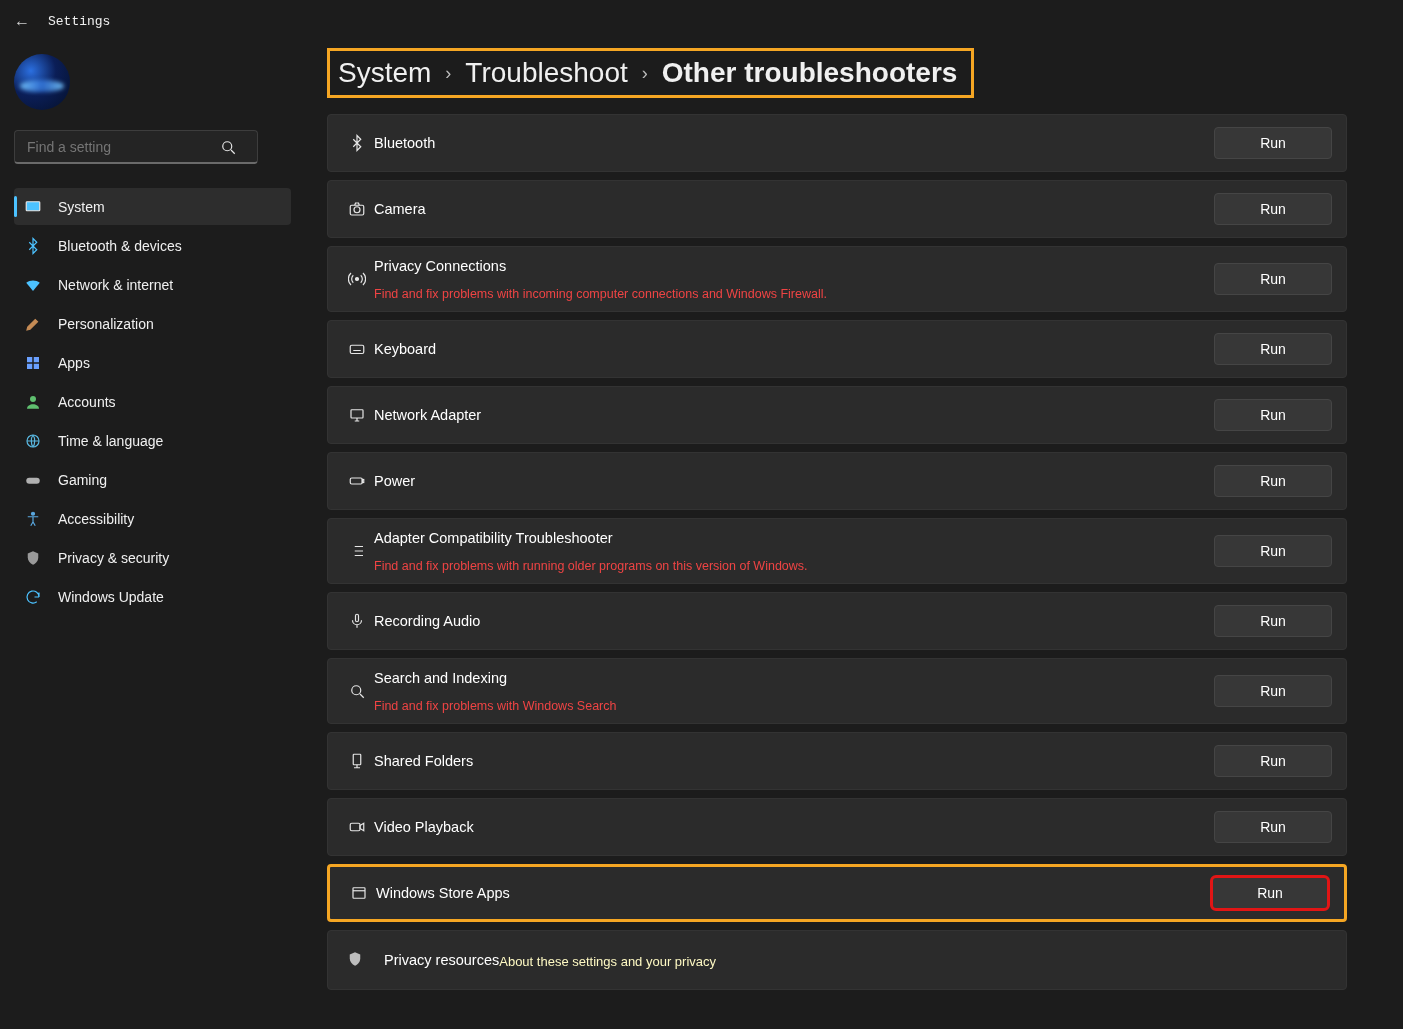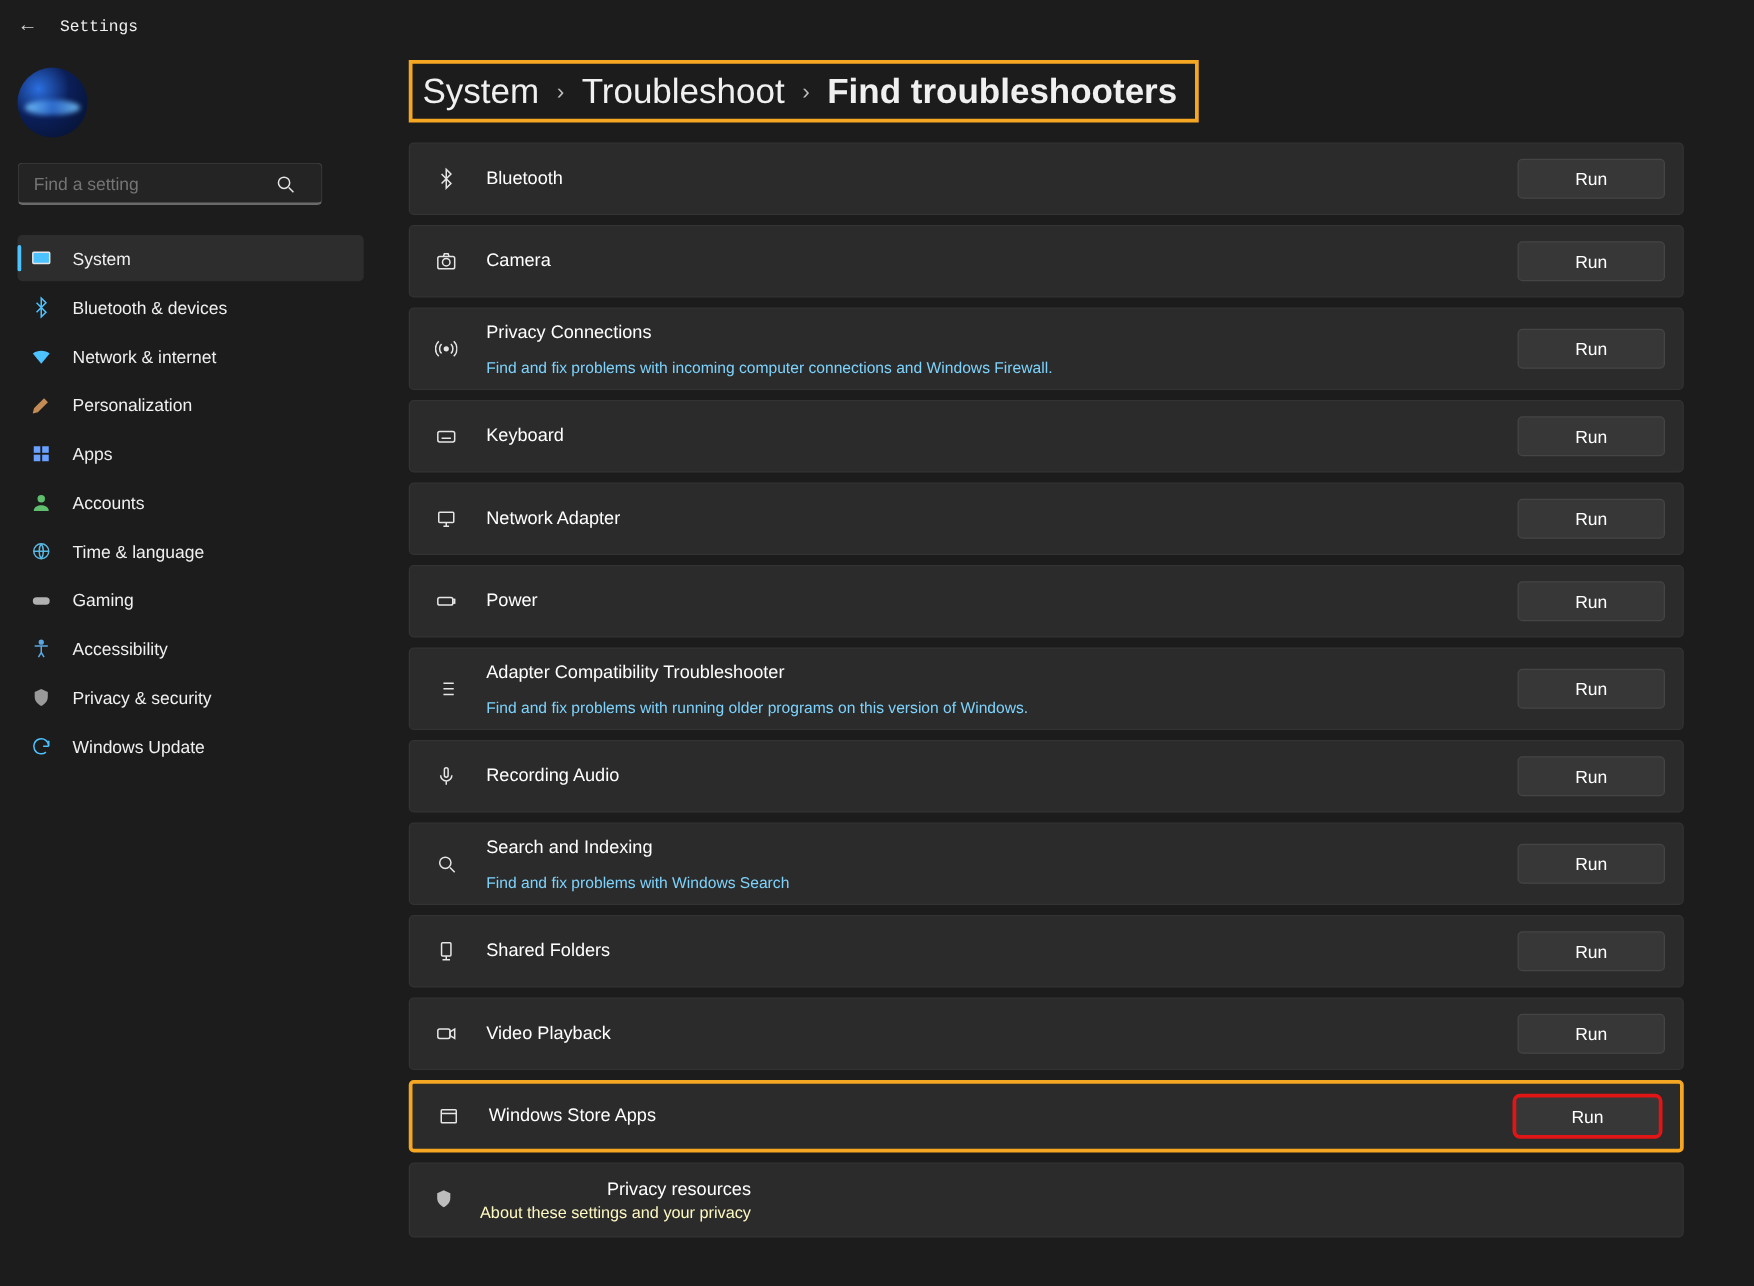--- a/index.html
+++ b/index.html
@@ -93,27 +93,27 @@
   .breadcrumb a { color:#f0f0f0; text-decoration:none; }
 
   .cards { margin-top: 16px; display:flex; flex-direction:column; gap:8px; }
   .card {
     background: #2b2b2b;
     border: 1px solid #333;
     border-radius: 4px;
     min-height: 58px;
     display:flex; align-items:center;
     padding: 0 14px 0 18px;
-    gap: 21px;
+    gap: 6px;
   }
   .card.twoline { min-height: 66px; }
   .card .cicon { width: 22px; display:flex; justify-content:center; color:#e6e6e6; }
   .card .texts { flex:1; display:flex; flex-direction:column; }
   .card .ctitle { font-size: 14.5px; color:#fff; }
-  .card .csub { font-size: 12.5px; color:#7dd3fc; margin-top:13px; }
+  .card .csub { font-size: 12.5px; color:#ef4444; margin-top:13px; }
   .run-btn {
     background:#373737; border:1px solid #454545; color:#fff;
     border-radius:4px; width:118px; height:32px;
     font-size:14px; cursor:pointer;
   }
 
   .card-highlight-orange {
     border: 3px solid #f5a623;
     border-radius: 4px;
   }
@@ -127,21 +127,21 @@
   .privacy-card {
     background: #2b2b2b;
     border: 1px solid #333;
     border-radius: 4px;
     min-height: 60px;
     display:flex; align-items:center;
     padding: 10px 18px;
     gap: 20px;
     margin-top:8px;
   }
-  .privacy-card .ptexts{ display:flex; flex-direction:column;text-align:right; }
+  .privacy-card .ptexts{ display:flex; flex-direction:row;text-align:right; }
   .privacy-card .ptitle{ font-size:14.5px; }
   .privacy-card .plink{ color:#fef9c3; font-size:13px; text-decoration:none; margin-top:2px; }
 
   svg { width:18px; height:18px; stroke:#e6e6e6; fill:none; stroke-width:1.6; }
 </style>
 </head>
 <body>
 
 <div class="titlebar">
   <span class="back">←</span>
@@ -261,21 +261,21 @@
     </nav>
   </aside>
 
   <main class="main">
     <div class="breadcrumb-wrap">
       <div class="breadcrumb">
         <a href="#">System</a>
         <span class="sep">›</span>
         <a href="#">Troubleshoot</a>
         <span class="sep">›</span>
-        <span class="current">Find troubleshooters</span>
+        <span class="current">Other troubleshooters</span>
       </div>
     </div>
 
     <div class="cards">
 
       <div class="card">
         <span class="cicon">
             <svg viewBox="0 0 24 24">
               <path d="M7 7l10 10-5 5V2l5 5L7 17"></path>
             </svg>

